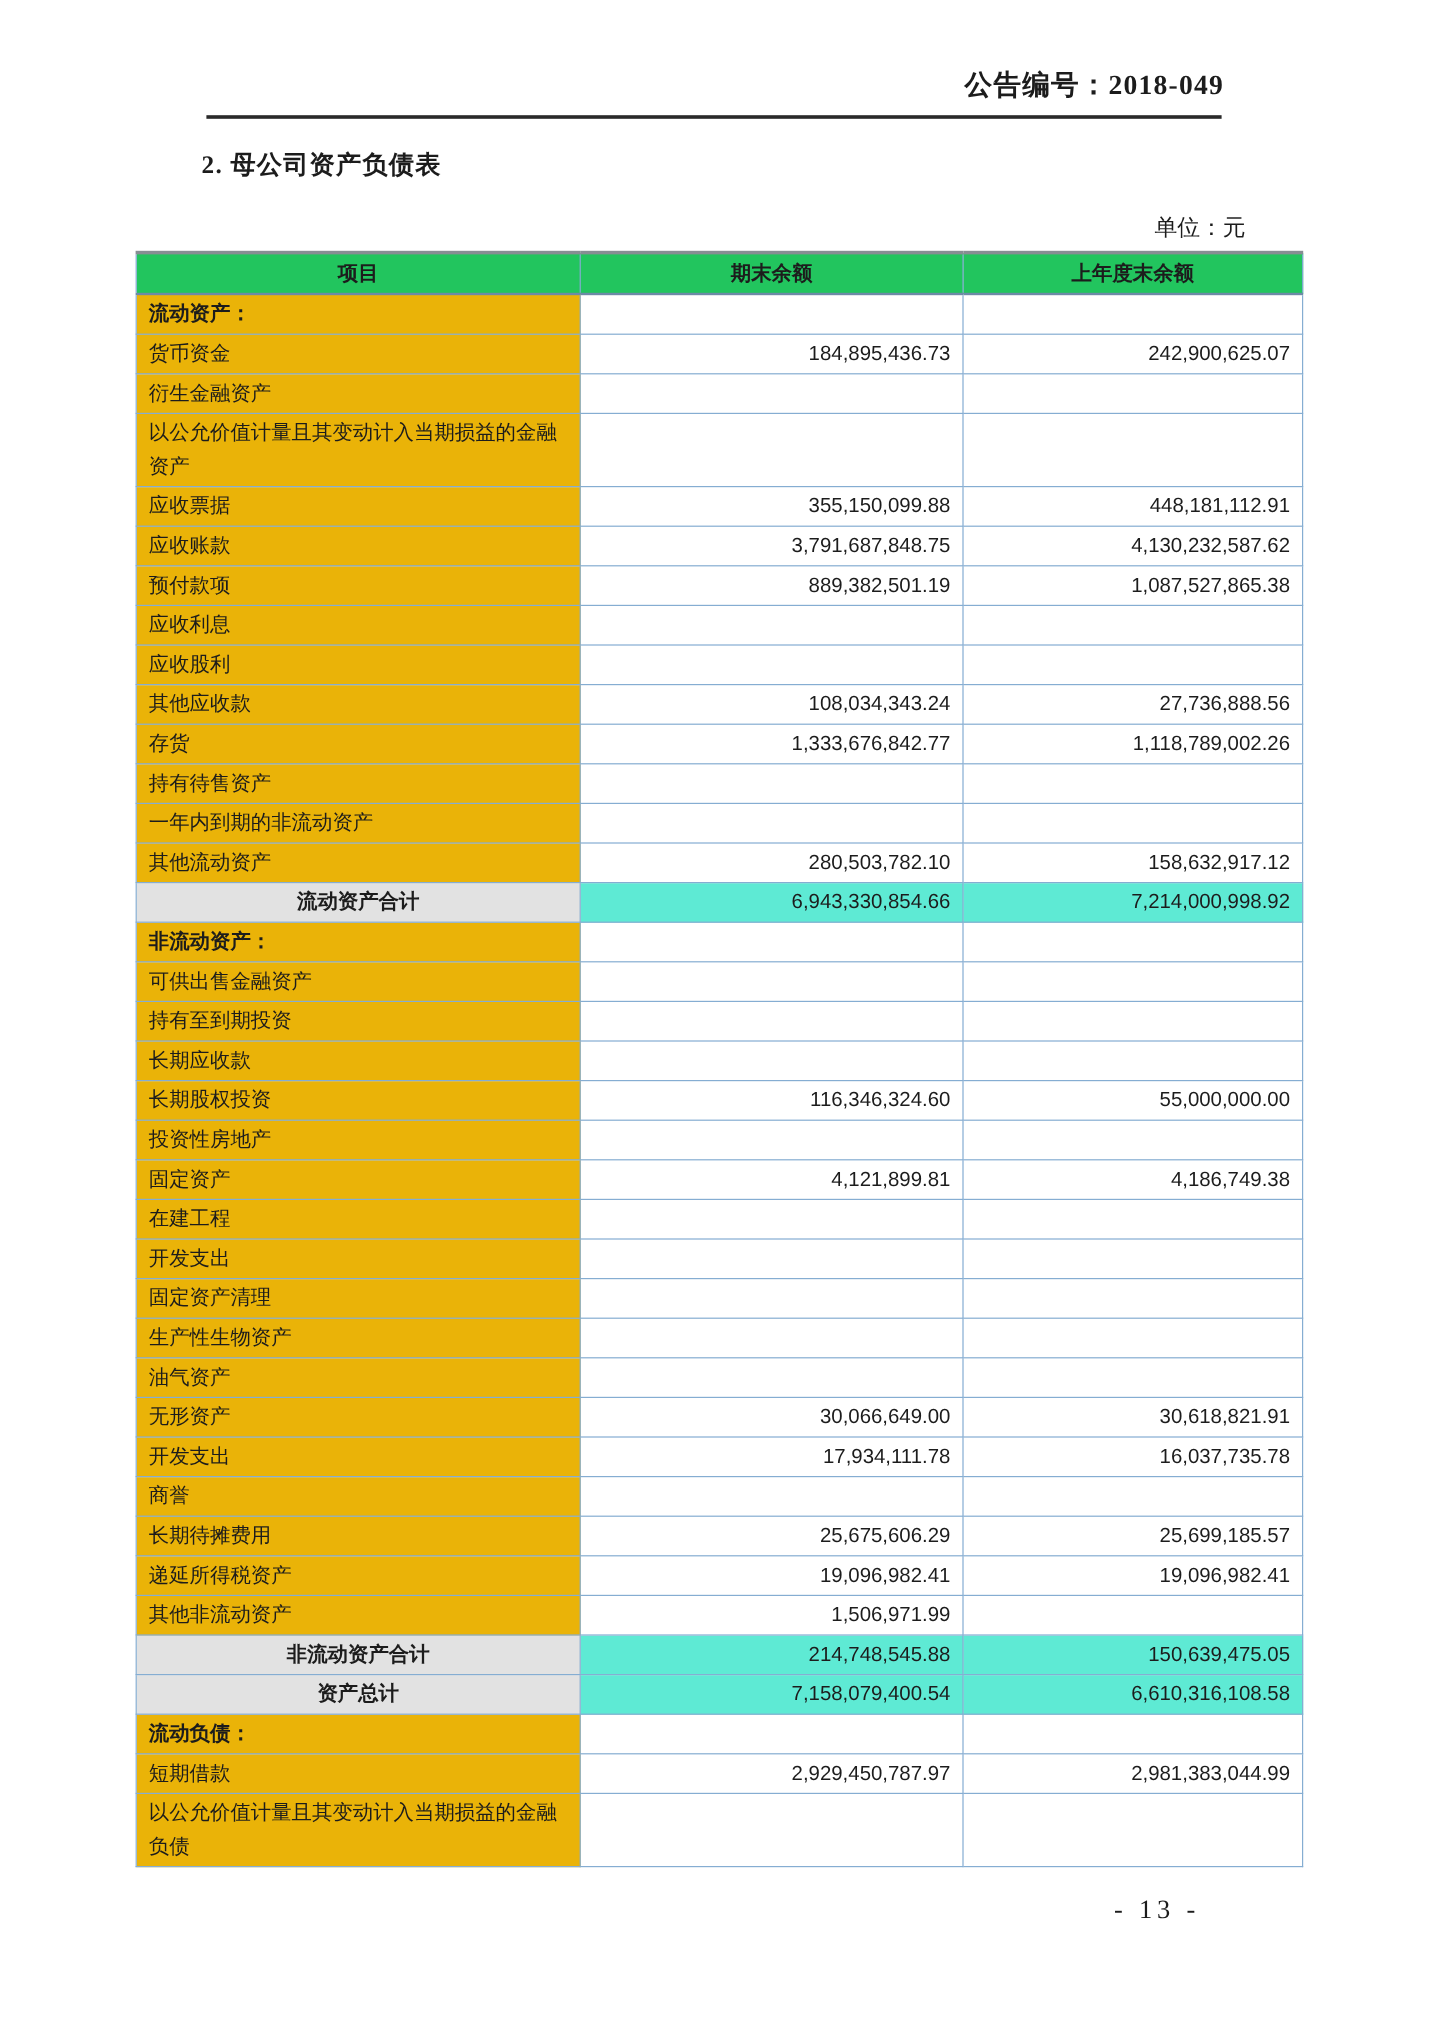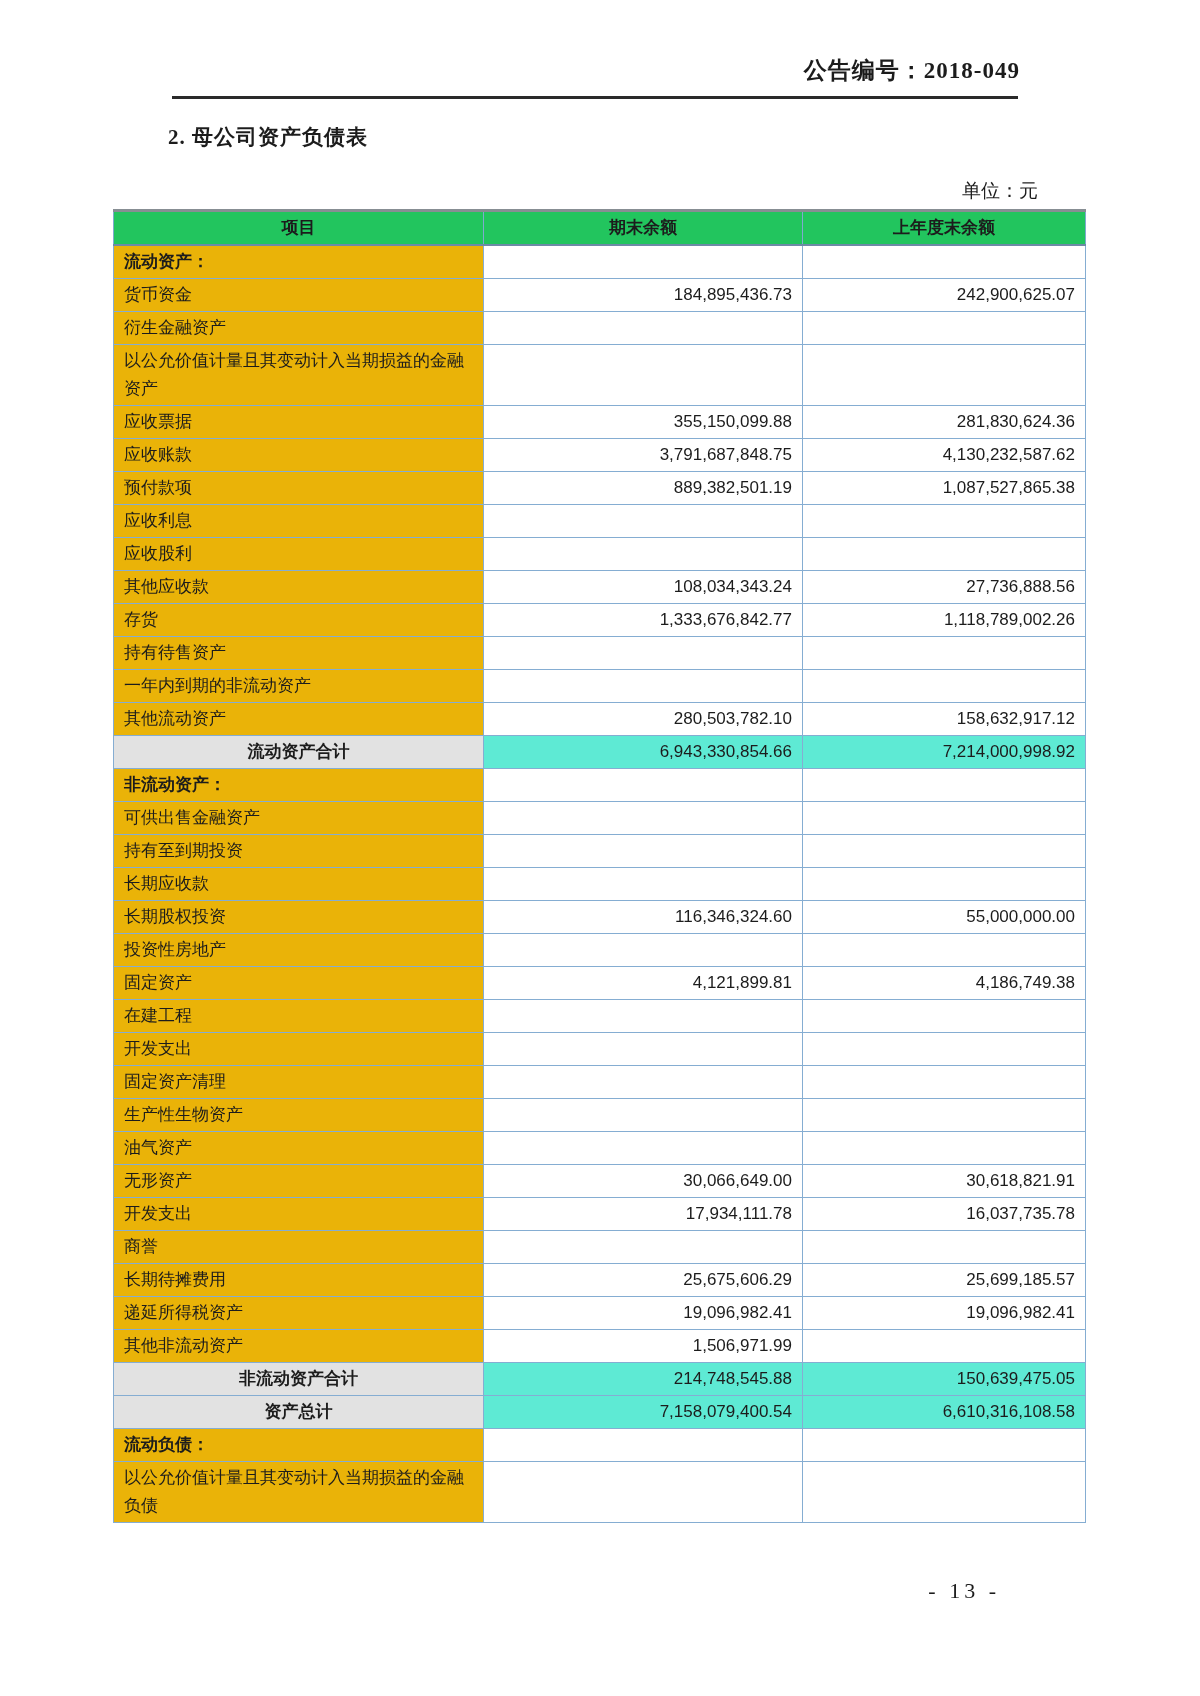--- a/index.html
+++ b/index.html
@@ -137,21 +137,21 @@
         <td class="cell-num"></td>
       </tr>
       <tr class="row-item">
         <td class="cell-item">以公允价值计量且其变动计入当期损益的金融资产</td>
         <td class="cell-num"></td>
         <td class="cell-num"></td>
       </tr>
       <tr class="row-item">
         <td class="cell-item">应收票据</td>
         <td class="cell-num">355,150,099.88</td>
-        <td class="cell-num">281,830,624.36</td>
+        <td class="cell-num">448,181,112.91</td>
       </tr>
       <tr class="row-item">
         <td class="cell-item">应收账款</td>
         <td class="cell-num">3,791,687,848.75</td>
         <td class="cell-num">4,130,232,587.62</td>
       </tr>
       <tr class="row-item">
         <td class="cell-item">预付款项</td>
         <td class="cell-num">889,382,501.19</td>
         <td class="cell-num">1,087,527,865.38</td>
@@ -295,20 +295,25 @@
         <td class="cell-item">资产总计</td>
         <td class="cell-num">7,158,079,400.54</td>
         <td class="cell-num">6,610,316,108.58</td>
       </tr>
       <tr class="row-section">
         <td class="cell-item">流动负债：</td>
         <td class="cell-num"></td>
         <td class="cell-num"></td>
       </tr>
       <tr class="row-item">
+        <td class="cell-item">短期借款</td>
+        <td class="cell-num">2,929,450,787.97</td>
+        <td class="cell-num">2,981,383,044.99</td>
+      </tr>
+      <tr class="row-item">
         <td class="cell-item">以公允价值计量且其变动计入当期损益的金融负债</td>
         <td class="cell-num"></td>
         <td class="cell-num"></td>
       </tr>
     </tbody>
 </table>
 
 <div class="page-number">- 13 -</div>
 
 </body></html>

